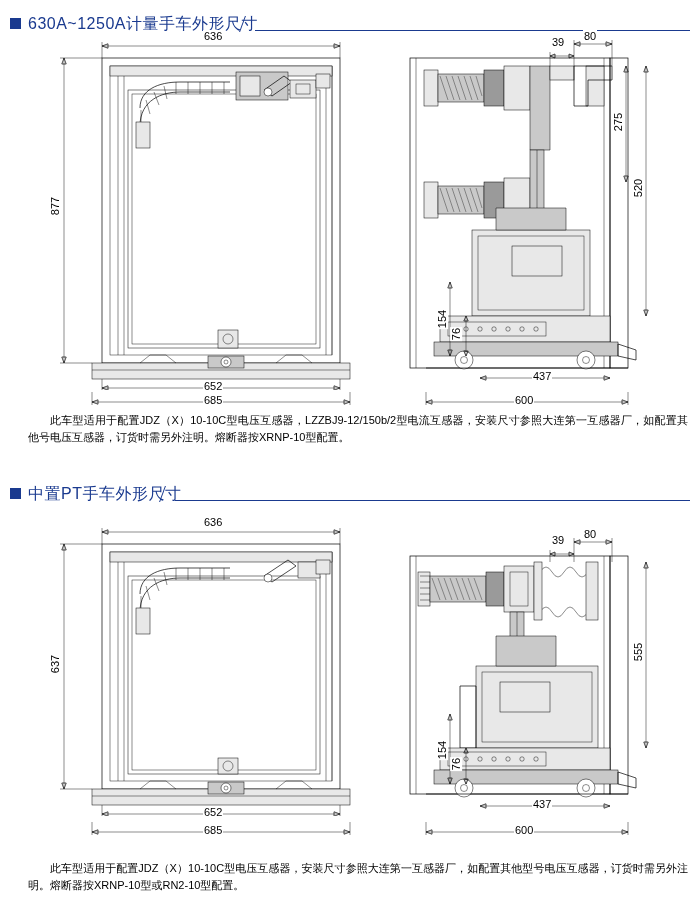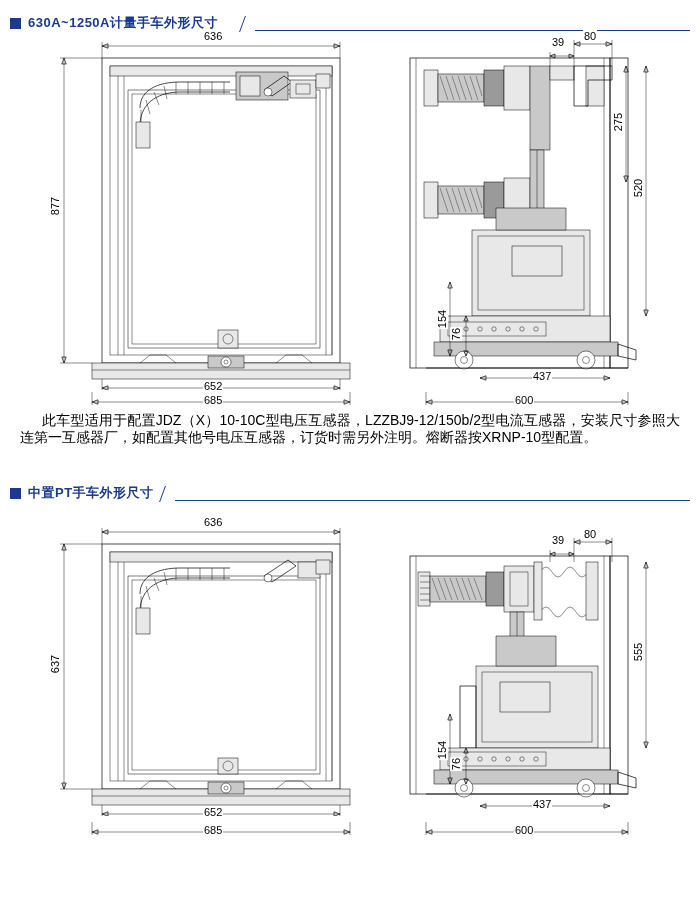--- a/index.html
+++ b/index.html
@@ -33,22 +33,22 @@
     left: 0;
     top: 4px;
     width: 11px;
     height: 11px;
     background: #1a3a8f;
   }
   .section-header .title {
     position: absolute;
     left: 18px;
     top: 0;
-    font-size: 13px;
-    font-weight: bold;
+    font-size: 16px;
+    font-weight: normal;
     color: #1a3a8f;
     white-space: nowrap;
     letter-spacing: 0.5px;
   }
   .section-header .rule {
     position: absolute;
     top: 16px;
     height: 1px;
     background: #1a3a8f;
   }
@@ -57,25 +57,25 @@
     top: 2px;
     width: 12px;
     height: 16px;
     border-left: 1px solid #1a3a8f;
     transform: skewX(-20deg);
   }
 
   
   .note {
     position: absolute;
-    font-size: 14px;
+    font-size: 11px;
     line-height: 17px;
     color: #000;
     width: 660px;
-    left: 20px;
+    left: 28px;
     text-align: justify;
   }
 
   
   .drawing {
     position: absolute;
   }
   .dim-label {
     position: absolute;
     font-size: 11px;
@@ -505,14 +505,15 @@
     <svg width="300" height="20" viewBox="0 0 300 20">
       <line class="ln-thin" x1="46" y1="10" x2="248" y2="10"></line>
       <path class="ln" d="M46 10 l6 -2.2 v4.4 z" fill="#000"></path>
       <path class="ln" d="M248 10 l-6 -2.2 v4.4 z" fill="#000"></path>
       <line class="ln-thin" x1="46" y1="0" x2="46" y2="13"></line>
       <line class="ln-thin" x1="248" y1="0" x2="248" y2="13"></line>
     </svg>
     <div class="dim-label" style="left:134px; top:2px;">600</div>
   </div>
 
+  <div class="note" style="top:860px; text-indent:22px;">此车型适用于配置JDZ（X）10-10C型电压互感器，安装尺寸参照大连第一互感器厂，如配置其他型号电压互感器，订货时需另外注明。熔断器按XRNP-10型或RN2-10型配置。</div>
 
 </div>
 
 </body></html>

